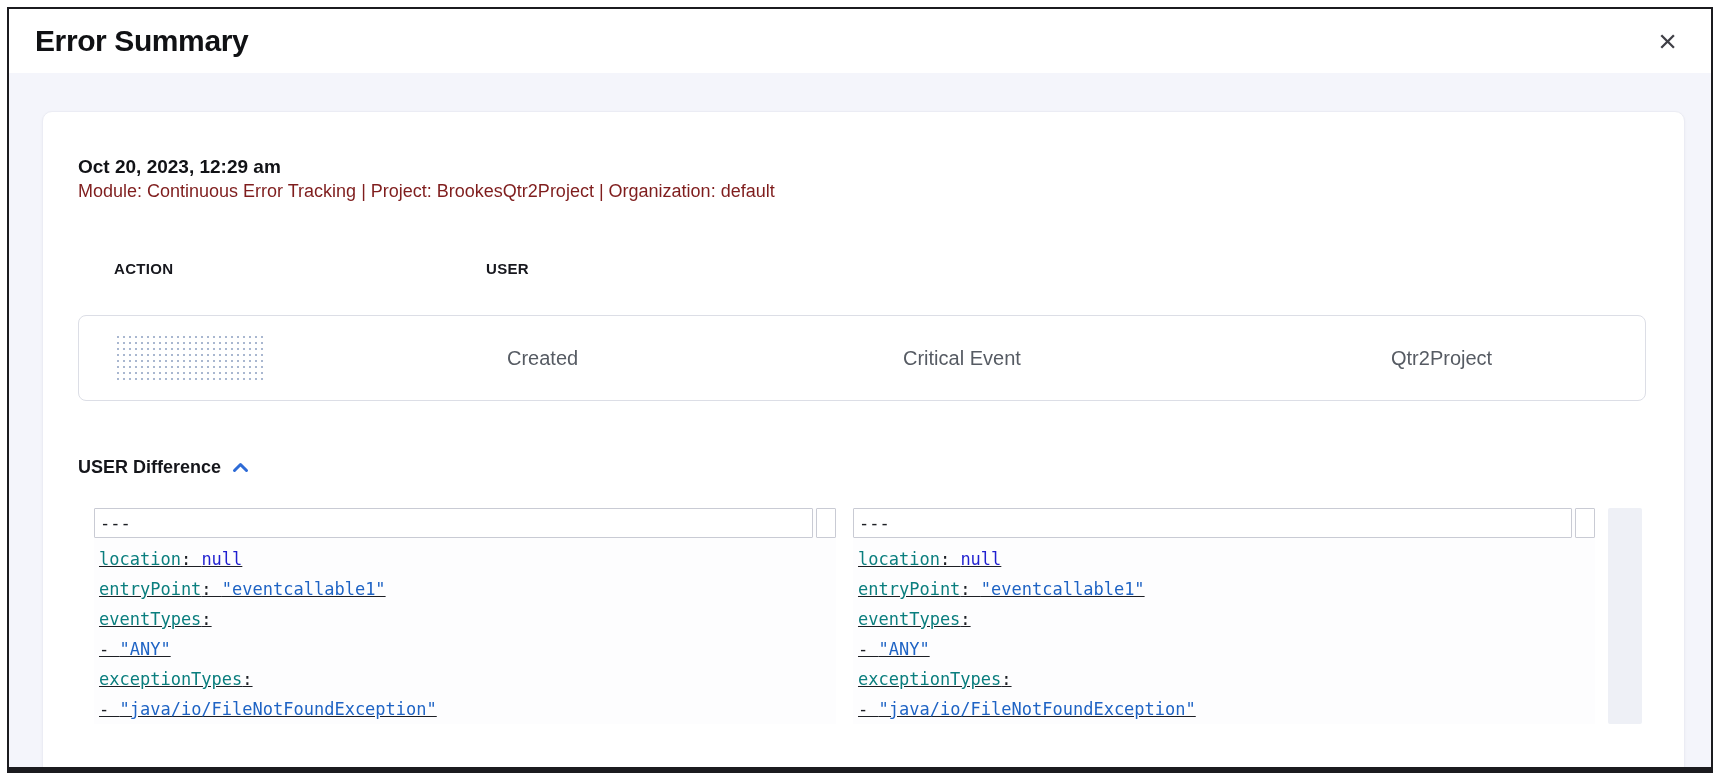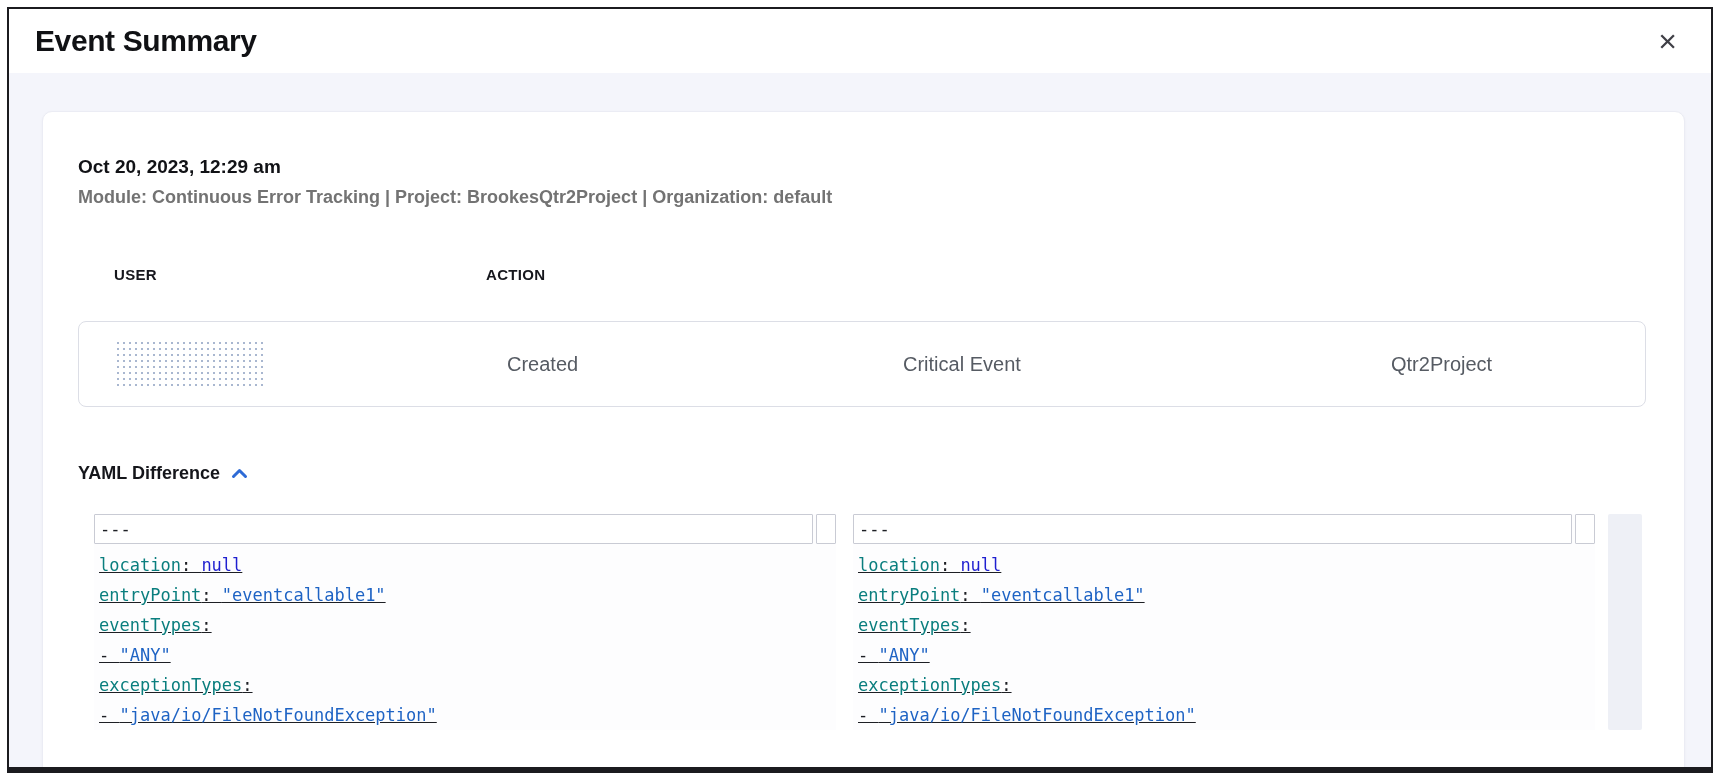--- a/index.html
+++ b/index.html
@@ -27,21 +27,21 @@
   }
 
   .card {
     background: #ffffff; height: 110%;
     border: 1px solid #ebecf4; border-radius: 10px;
     box-shadow: 0 1px 3px rgba(25,30,60,0.04);
     padding: 44px 38px 0 35px;
   }
 
   .timestamp { font-size: 19px; font-weight: 700; color: #111216; }
-  .meta { font-size: 18px; color: #737373; margin-top: 9px; font-weight: bold; }
+  .meta { font-size: 18px; color: #7f1d1d; margin-top: 3px; }
 
   .thead, .trow-grid {
     display: grid;
     grid-template-columns: 372px 376px 378px 1fr;
     padding-left: 36px;
   }
   .thead { margin-top: 58px; }
   .th { font-size: 15px; font-weight: 700; letter-spacing: 0.3px; color: #16171d; }
 
   .trow {
@@ -92,50 +92,50 @@
     width: 34px; background: #eef0f6; border-radius: 2px;
     align-self: stretch; margin-left: -4px;
   }
 </style>
 </head>
 <body>
 
 <div class="frame">
 
   <div class="modal-header">
-    <div class="modal-title">Event Summary</div>
+    <div class="modal-title">Error Summary</div>
     <button class="close-btn">
       <span>×</span>
     </button>
   </div>
 
   <div class="modal-body">
     <div class="card">
 
       <div class="timestamp">Oct 20, 2023, 12:29 am</div>
       <div class="meta">Module: Continuous Error Tracking | Project: BrookesQtr2Project | Organization: default</div>
 
       <div class="thead">
+          <div class="th">ACTION</div>
           <div class="th">USER</div>
-          <div class="th">ACTION</div>
         </div>
 
       <div class="trow">
         <div class="trow-grid">
           <div class="cell">
             <div class="redacted"></div>
           </div>
           <div class="cell">Created</div>
           <div class="cell">Critical Event</div>
           <div class="cell cell-last">Qtr2Project</div>
         </div>
       </div>
 
       <div class="yaml-toggle">
-        <span class="yaml-label">YAML Difference</span>
+        <span class="yaml-label">USER Difference</span>
         <span class="chevron-up">
           <svg width="17" height="11" viewBox="0 0 17 11">
             <polyline points="2.5,8.5 8.5,2.5 14.5,8.5" fill="none" stroke="#2e6bd6" stroke-width="3" stroke-linecap="round" stroke-linejoin="round"></polyline>
           </svg>
         </span>
       </div>
 
       <div class="diff">
         <div class="panel">
             <div class="code-head">

